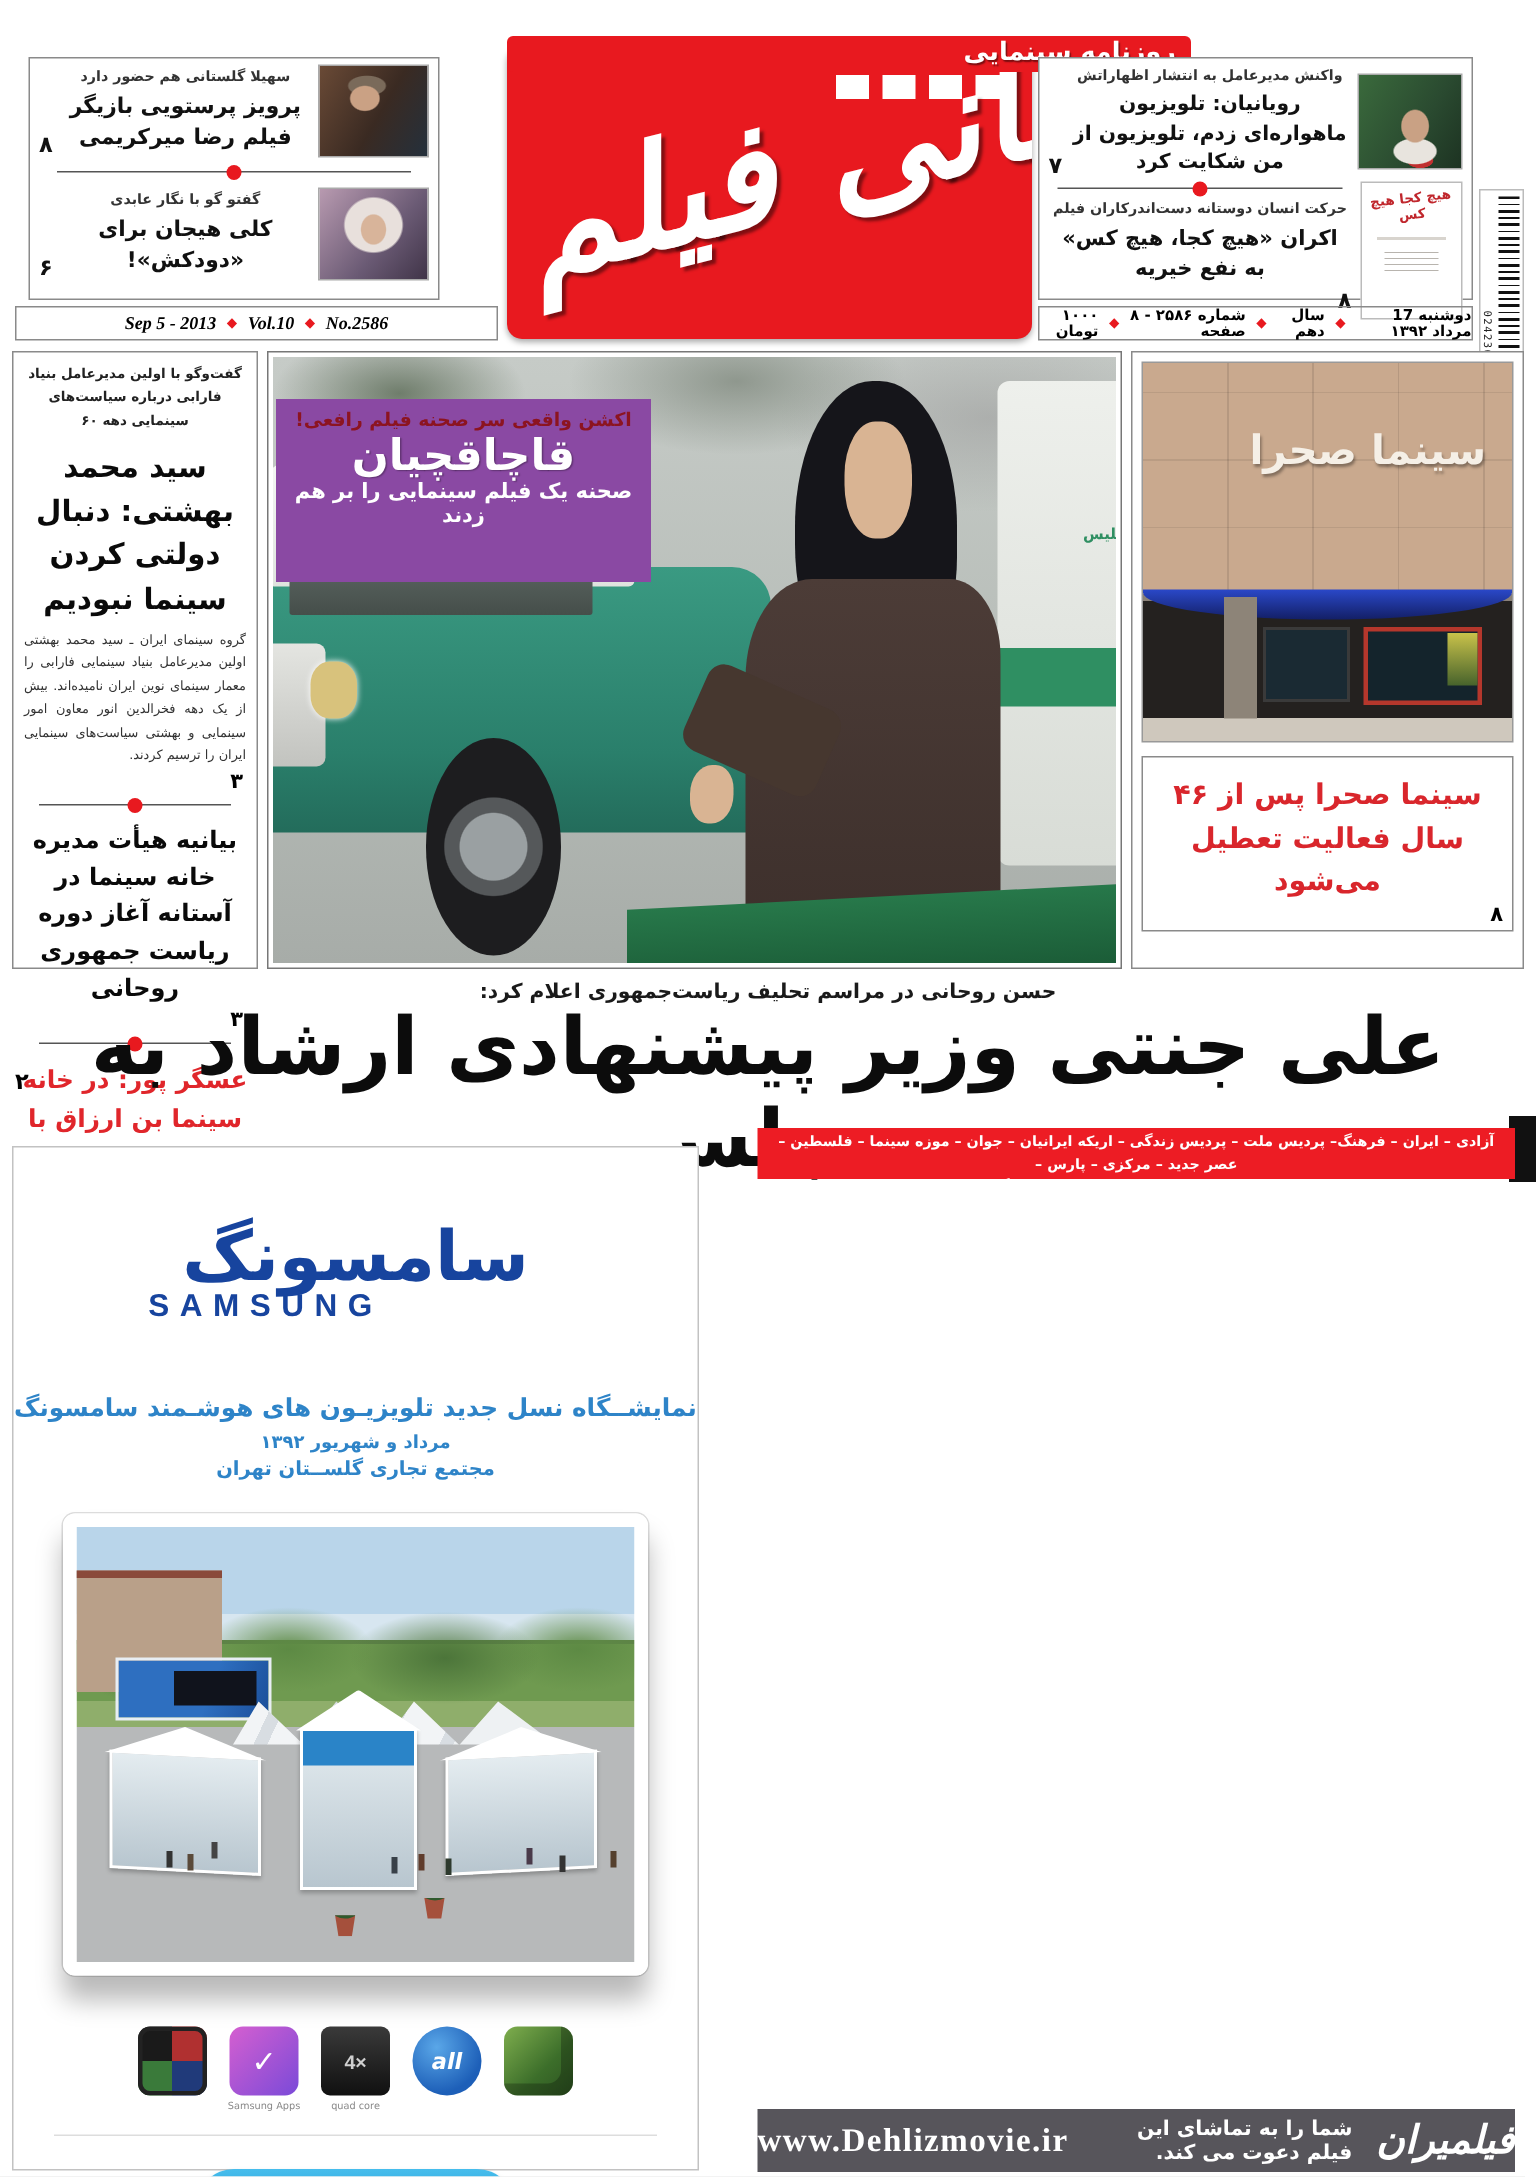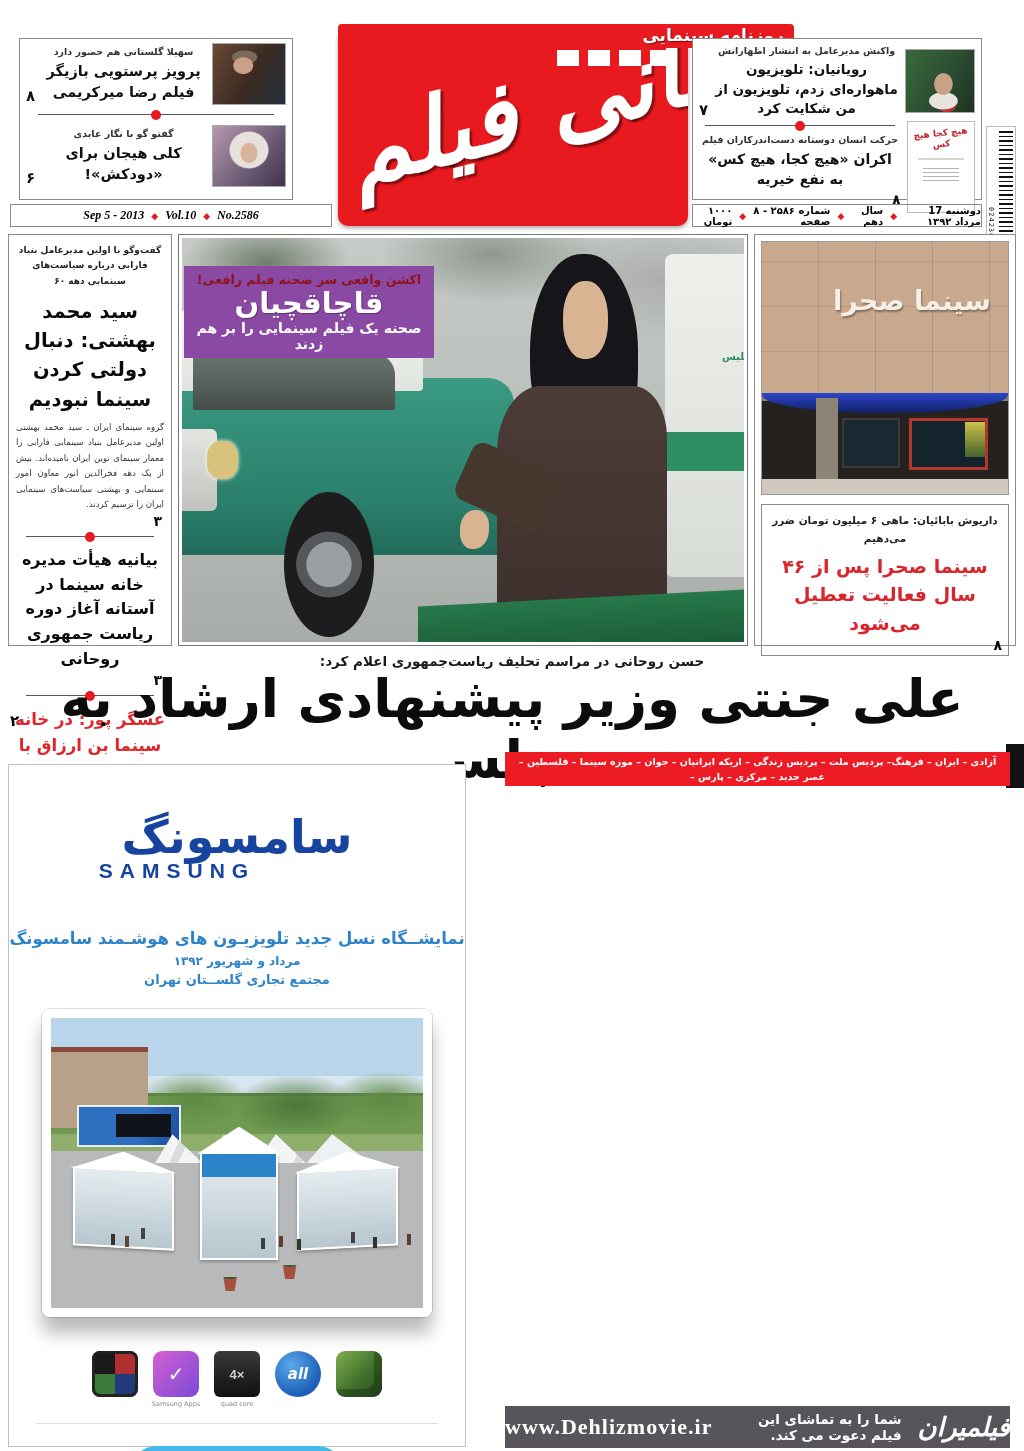--- a/index.html
+++ b/index.html
@@ -57,21 +57,21 @@
   .van{position:absolute;right:-2%;top:4%;width:16%;height:80%;background:linear-gradient(#eef0ec,#d8dcd6);border-radius:8px;}
   .van .stripe{position:absolute;left:0;right:0;top:55%;height:12%;background:#2f8f62;}
   .van .lbl{position:absolute;right:8%;top:30%;font-size:10px;color:#2f8f62;font-weight:bold;}
   .woman{position:absolute;right:13%;top:4%;width:33%;height:96%;}
   .woman .scarf{position:absolute;right:18%;top:0;width:58%;height:52%;background:#15151a;border-radius:48% 48% 42% 46%;}
   .woman .face{position:absolute;right:34%;top:7%;width:24%;height:20%;background:#d9b493;border-radius:46%;}
   .woman .coat{position:absolute;right:2%;top:34%;width:92%;height:66%;background:linear-gradient(#4c3c37,#3c2f2b);border-radius:26% 20% 0 0;}
   .woman .arm{position:absolute;right:62%;top:52%;width:52%;height:16%;background:#46372f;border-radius:12px;transform:rotate(24deg);}
   .woman .hand{position:absolute;right:98%;top:66%;width:16%;height:10%;background:#d9b493;border-radius:50% 40% 50% 40%;}
   .hood{position:absolute;right:0;bottom:-2%;width:58%;height:13%;background:linear-gradient(#27784a,#1b5c37);transform:skewY(-3deg);}
-  .ovl{position:absolute;left:2px;top:28px;width:250px;height:92px;background:#8a49a3;padding:6px 8px;box-sizing:border-box;text-align:center;}
+  .ovl{position:absolute;left:2px;top:28px;width:250px;height:122px;background:#8a49a3;padding:6px 8px;box-sizing:border-box;text-align:center;}
   .ovl .k{font-size:12.5px;font-weight:bold;color:#8c1420;}
   .ovl .t{font-size:29px;font-weight:bold;color:#fff;line-height:1.15;text-shadow:1px 1px 1px rgba(0,0,0,.3);}
   .ovl .s{font-size:14px;font-weight:bold;color:#fff;}
   
   .sahra-photo{position:relative;height:252px;border:1px solid #999;overflow:hidden;
      background:linear-gradient(#c9a98e 0 61%,#8a8178 61% 63%,#24211f 63% 94%,#cfc8bd 94%);}
   .sahra-photo .panels{position:absolute;inset:0 0 39% 0;
      background:repeating-linear-gradient(90deg,transparent 0 56px,rgba(0,0,0,.10) 56px 57px),
                 repeating-linear-gradient(0deg,transparent 0 44px,rgba(0,0,0,.08) 44px 45px);}
   .sahra-photo .sign{position:absolute;top:17%;right:7%;color:#f5efe6;font-size:27px;font-weight:bold;letter-spacing:6px;text-shadow:1px 2px 2px rgba(0,0,0,.35);}
@@ -283,21 +283,20 @@
     <div class="sahra-photo">
       <div class="panels"></div>
       <div class="sign">سینما صحرا</div>
       <div class="awning"></div>
       <div class="col"></div>
       <div class="win1"></div>
         <div class="win2"></div>
         <div class="pstr"></div>
     </div>
     <div class="sahra-cap">
-      <div class="k">داریوش بابائیان: ماهی ۶ میلیون تومان ضرر می‌دهیم</div>
       <div class="h">سینما صحرا پس از ۴۶ سال فعالیت تعطیل می‌شود</div>
       <div style="text-align:right;font-size:14px;font-weight:bold;">۸</div>
     </div>
   </div>
 
   <div class="mh-kick">حسن روحانی در مراسم تحلیف ریاست‌جمهوری اعلام کرد:</div>
   <div class="mh-head">علی جنتی وزیر پیشنهادی ارشاد به مجلس</div>
   <div class="mh-page">۲</div>
   <div class="edge-gray"></div>
   <div class="edge-black"></div>

